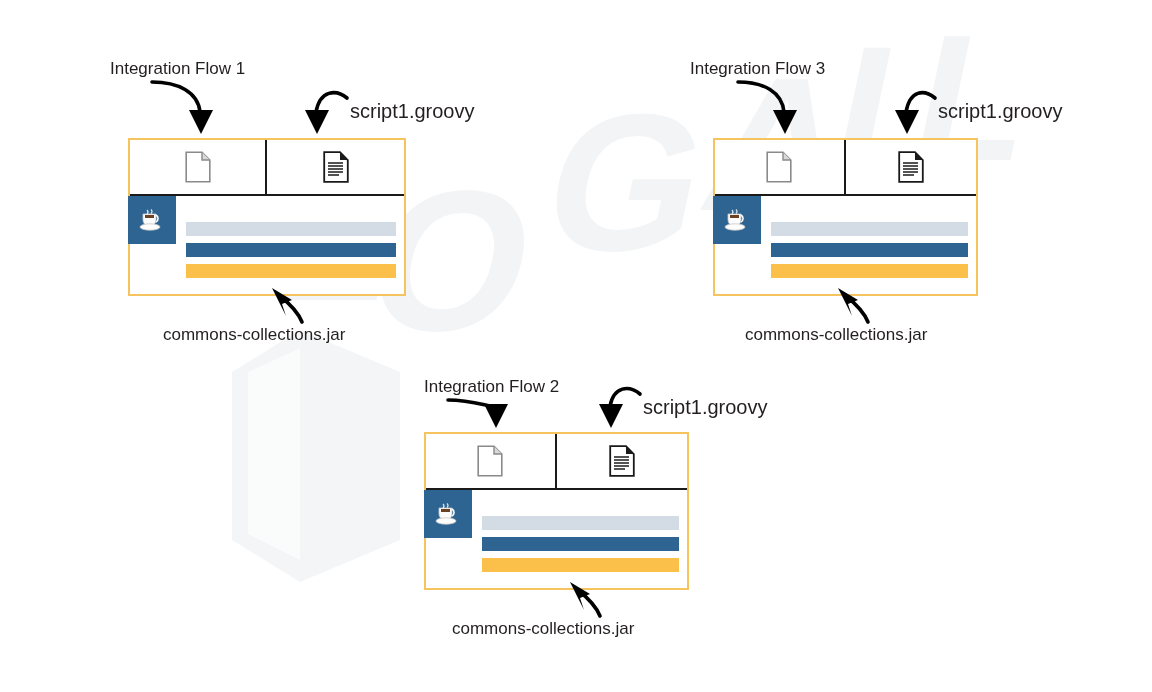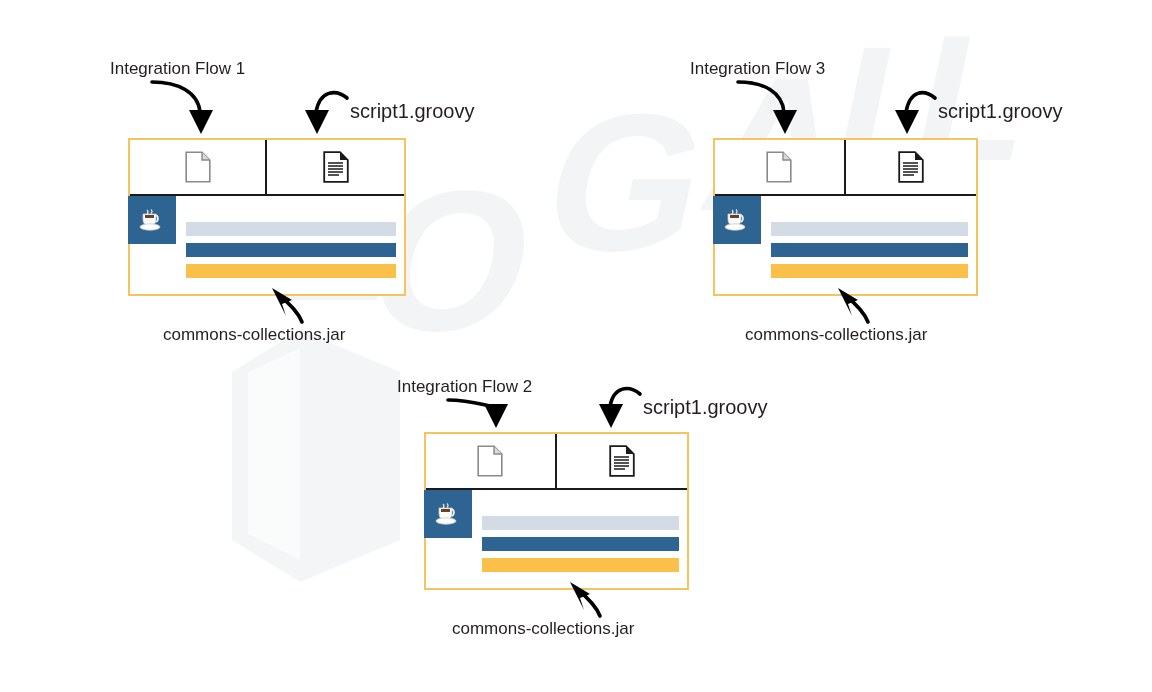--- a/index.html
+++ b/index.html
@@ -211,21 +211,21 @@
       <div class="bars">
         <div class="bar b1"></div>
         <div class="bar b2"></div>
         <div class="bar b3"></div>
       </div>
     </div>
   </div>
 
   <div class="label" style="left:745px; top:326px;">commons-collections.jar</div>
 
-  <div class="label" style="left:397px; top:378px;">Integration Flow 2</div>
+  <div class="label" style="left:424px; top:378px;">Integration Flow 2</div>
   <div class="label small" style="left:643px; top:396px;">script1.groovy</div>
 
   <div class="flow-panel" style="left:424px; top:432px; width:265px; height:158px;">
     <div class="panel-top-row">
       <div class="panel-cell left">
         <svg width="26" height="32" viewBox="0 0 26 32">
           <path d="M1.2 1.2 H17 L24.8 9 V30.8 H1.2 Z" fill="#ffffff" stroke="#8a8a8a" stroke-width="1.6"></path>
           <path d="M17 1.2 L17 9 L24.8 9" fill="#d9d9d9" stroke="#8a8a8a" stroke-width="1.4"></path>
         </svg>
       </div>

